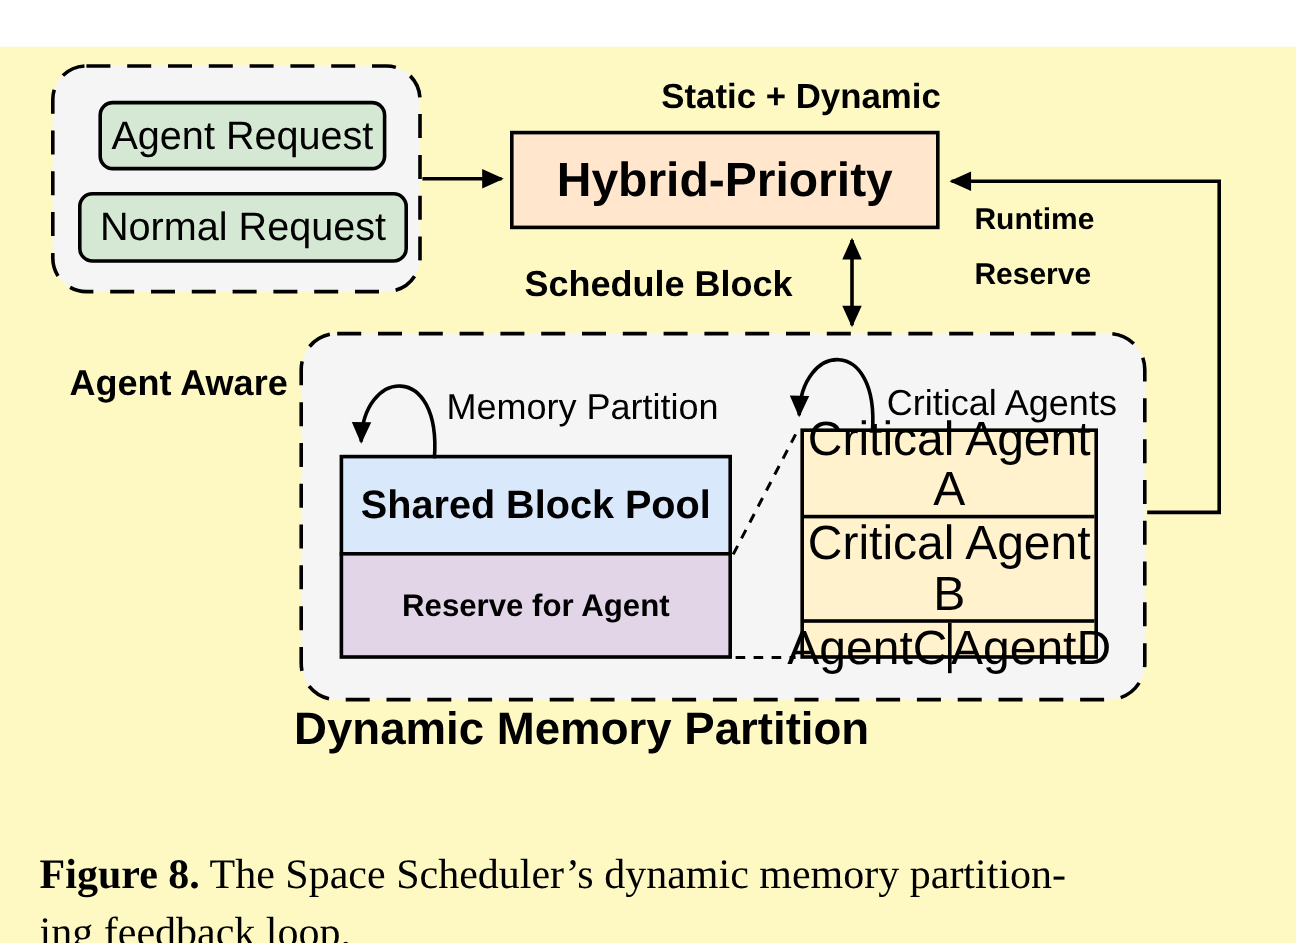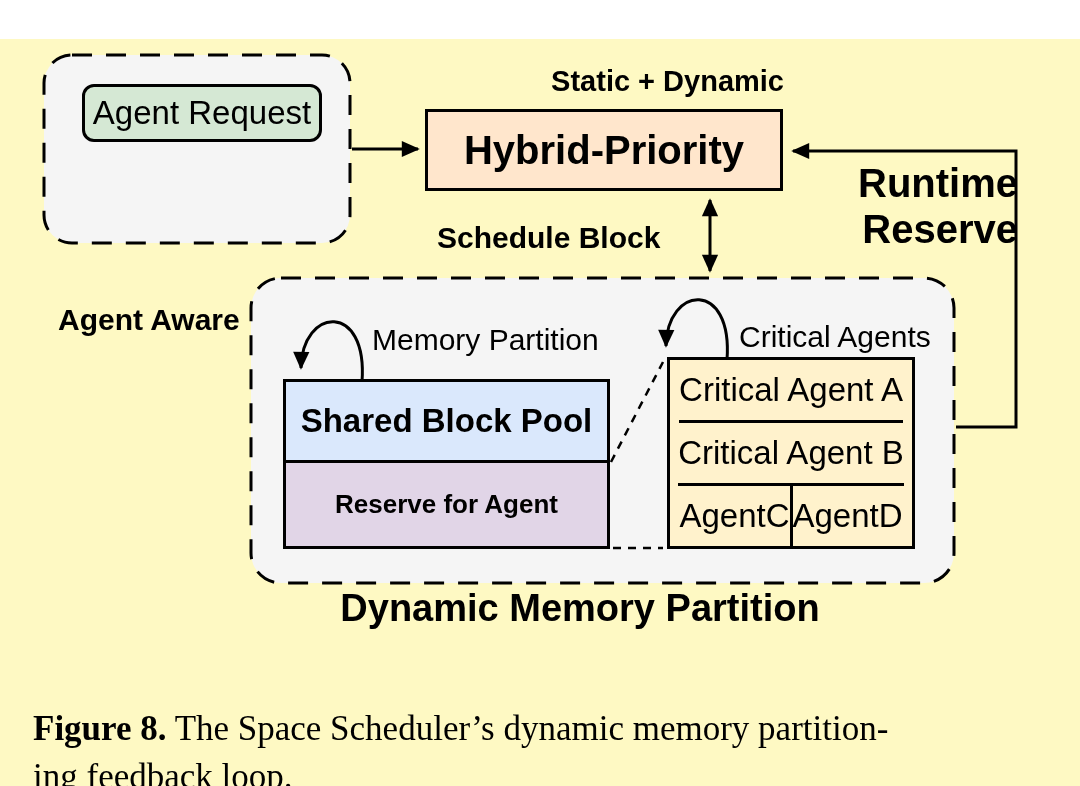--- a/index.html
+++ b/index.html
@@ -34,62 +34,65 @@
 <div class="stage">
 
   <svg class="layer bg">
     <rect x="44" y="16" width="306" height="188" rx="28" ry="28" fill="#F5F5F5" stroke="#000" stroke-width="3" stroke-dasharray="20 14"></rect>
     <rect x="251" y="239" width="703" height="305" rx="30" ry="30" fill="#F5F5F5" stroke="#000" stroke-width="3" stroke-dasharray="20 14"></rect>
   </svg>
 
   <div class="abs box rounded green" style="left:82px;top:45px;width:240px;height:58px;font-size:33px;">
     <span>Agent Request</span>
   </div>
+  <div class="abs box rounded green" style="left:65px;top:121px;width:275px;height:59px;font-size:33px;">
+    <span>Normal Request</span>
+  </div>
 
   <div class="abs lbl bold" style="left:426px;top:26px;width:358px;text-align:right;font-size:29px;">Static + Dynamic</div>
   <div class="abs box peach bold" style="left:425px;top:70px;width:358px;height:82px;font-size:40px;">
     <span>Hybrid-Priority</span>
   </div>
   <div class="abs lbl bold" style="left:437px;top:182px;font-size:30px;">Schedule Block</div>
 
-  <div class="abs lbl bold" style="left:812px;top:121px;width:206px;text-align:right;font-size:40px;line-height:46px;">
+  <div class="abs lbl bold" style="left:812px;top:121px;width:206px;text-align:left;font-size:25px;line-height:46px;">
     <div>Runtime</div>
     <div>Reserve</div>
   </div>
 
   <div class="abs lbl bold" style="left:58px;top:264px;font-size:30px;">Agent Aware</div>
 
   <div class="abs lbl" style="left:372px;top:284px;font-size:30px;">Memory Partition</div>
   <div class="abs lbl" style="left:739px;top:281px;font-size:30px;">Critical Agents</div>
 
   <div class="abs box blue bold" style="left:283px;top:340px;width:327px;height:84px;font-size:33px;">
     <span>Shared Block Pool</span>
   </div>
   <div class="abs box purple bold" style="left:283px;top:421px;width:327px;height:89px;font-size:26px;">
     <span>Reserve for Agent</span>
   </div>
 
-  <div class="abs box yellow agents-grid" style="left:667px;top:318px;width:248px;height:192px;font-size:33px;">
+  <div class="abs box yellow agents-grid" style="left:667px;top:318px;width:248px;height:192px;font-size:40px;">
     <div class="row divided">
       <span>Critical Agent A</span>
     </div>
     <div class="row divided">
       <span>Critical Agent B</span>
     </div>
     <div class="split">
       <div class="cell first">
         <span>AgentC</span>
       </div>
       <div class="cell">
         <span>AgentD</span>
       </div>
     </div>
   </div>
 
-  <div class="abs lbl bold" style="left:260px;top:548px;width:640px;text-align:center;font-size:38px;">Dynamic Memory Partition</div>
+  <div class="abs lbl bold" style="left:245px;top:548px;width:640px;text-align:left;font-size:38px;">Dynamic Memory Partition</div>
 
   <svg class="layer fg">
     <defs>
       <marker id="ah" viewBox="0 0 10 10" refX="9" refY="5" markerWidth="7" markerHeight="6" orient="auto-start-reverse" markerUnits="strokeWidth">
         <path d="M 0 0.5 L 10 5 L 0 9.5 z" fill="#000"></path>
       </marker>
     </defs>
     <line x1="352" y1="110" x2="418" y2="110" stroke="#000" stroke-width="3" marker-end="url(#ah)"></line>
     <line x1="710" y1="161" x2="710" y2="232" stroke="#000" stroke-width="3" marker-start="url(#ah)" marker-end="url(#ah)"></line>
     <polyline points="956,388 1016,388 1016,112 793,112" fill="none" stroke="#000" stroke-width="3" marker-end="url(#ah)"></polyline>

